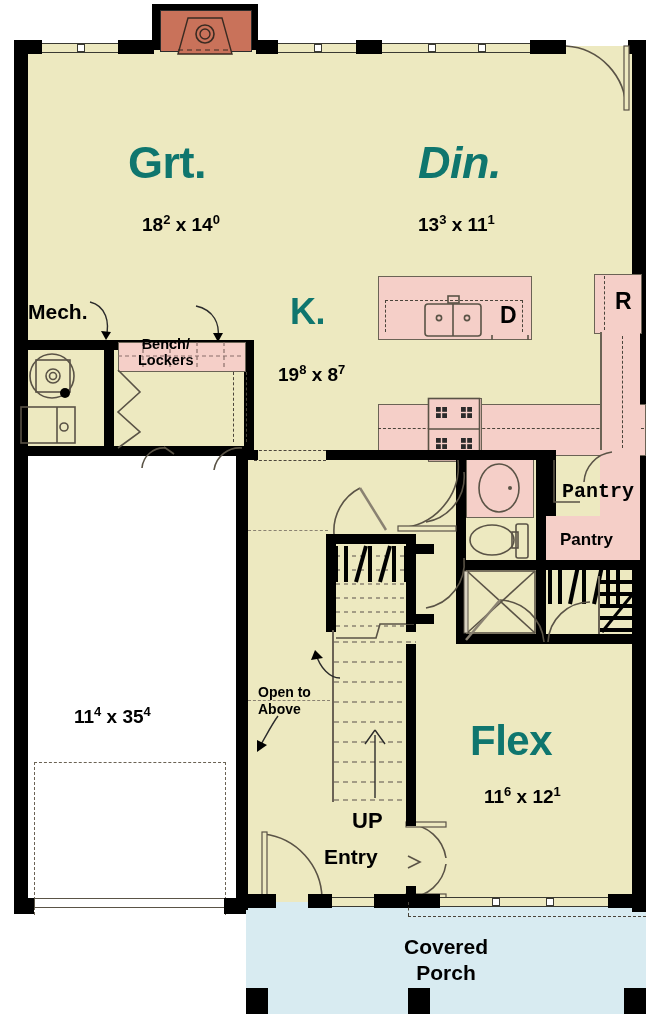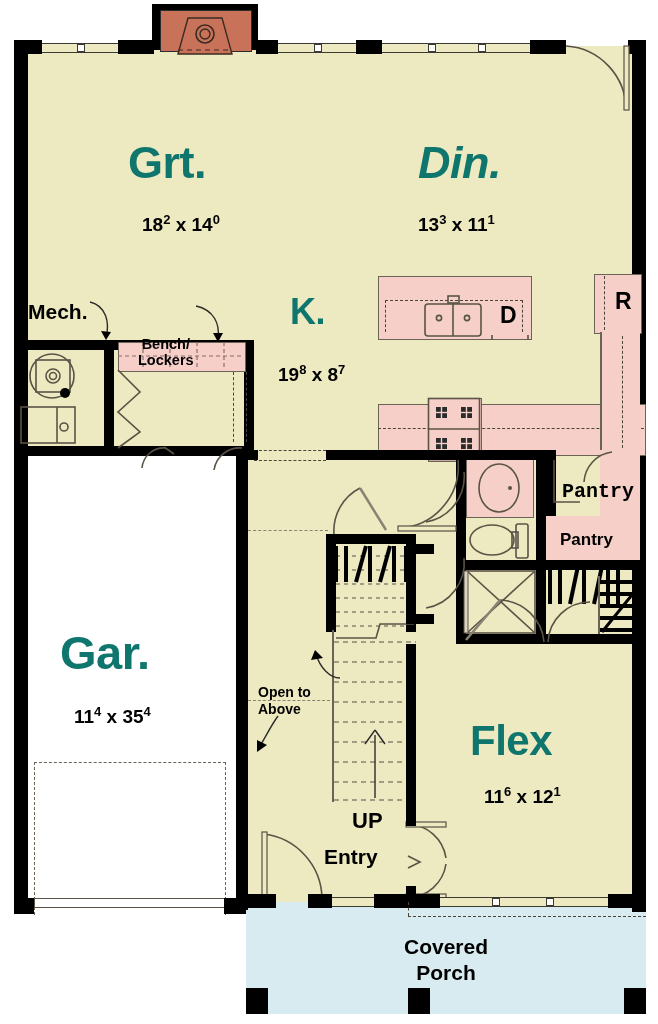--- a/index.html
+++ b/index.html
@@ -235,21 +235,20 @@
         <path d="M34 2 A26 26 0 0 0 6 24" class="sk"></path>
       </svg>
   </div>
 
   <div class="abs dash-v" style="left:233px;top:372px;width:0;height:70px;"></div>
   <div class="abs dash-v" style="left:246px;top:372px;width:0;height:70px;"></div>
 
   <div class="abs dash-h" style="left:254px;top:450px;width:72px;height:0;"></div>
   <div class="abs dash-h" style="left:254px;top:460px;width:72px;height:0;"></div>
 
-  <div class="abs rm big" style="left:60px;top:630px;font-size:47px;">Gar.</div>
   <div class="abs dim" style="left:74px;top:704px;">
     <span>11</span><span class="sup">4</span>
     <span>x</span>
     <span>35</span><span class="sup">4</span>
   </div>
 
   <div class="abs" style="left:34px;top:762px;width:190px;height:152px;border:1.5px dashed #6b6355;border-bottom:none;"></div>
   <div class="abs" style="left:34px;top:898px;width:190px;height:8px;background:#fff;border:1.5px solid #5a5346;"></div>
   <div class="abs w" style="left:14px;top:898px;width:20px;height:16px;"></div>
   <div class="abs w" style="left:224px;top:898px;width:22px;height:16px;"></div>

